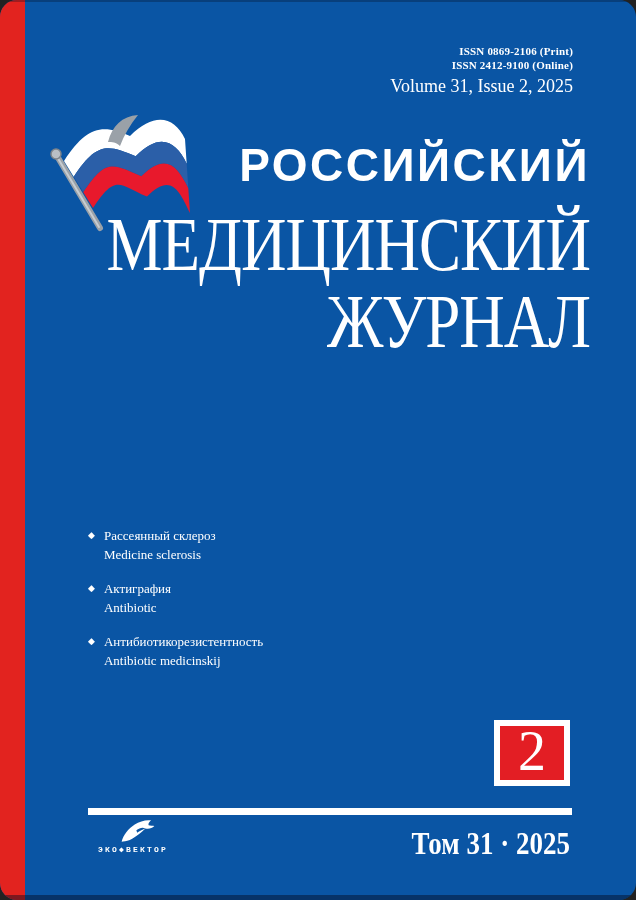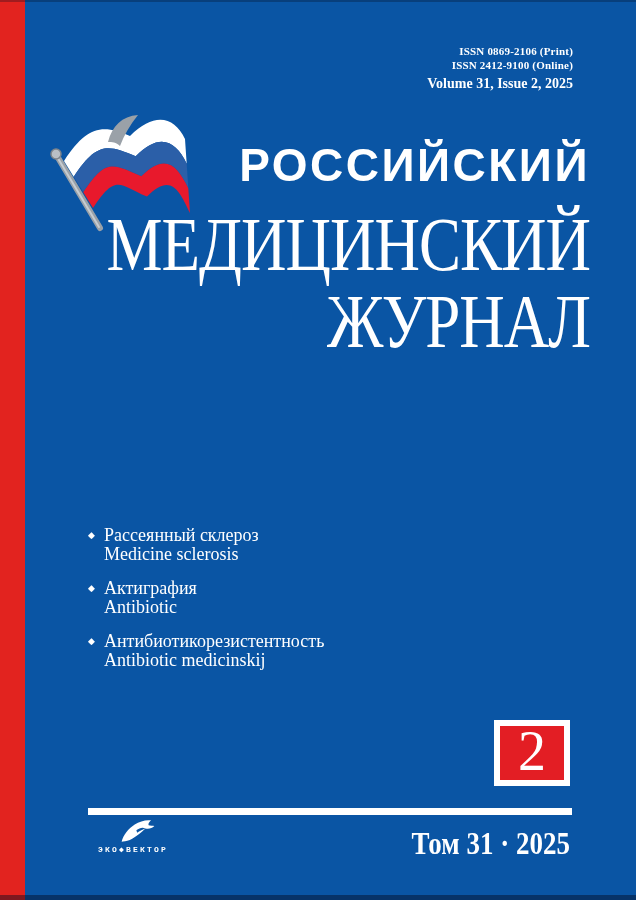--- a/index.html
+++ b/index.html
@@ -1,33 +1,34 @@
 <!DOCTYPE html>
 <html><head>
 <meta charset="utf-8">
 <style>
   html,body{margin:0;padding:0;background:#222;}
   #cover{
     position:relative;width:636px;height:900px;overflow:hidden;
     background:#0a55a4;color:#fff;
     font-family:"Liberation Serif","DejaVu Serif",serif;
+    border-radius:17px;
   }
   .red-stripe{position:absolute;left:0;top:0;width:25px;height:100%;background:#e2231f;}
   .edge-shade-top{position:absolute;left:0;top:0;width:100%;height:2px;background:rgba(5,12,32,.30);}
   .edge-shade-bottom{position:absolute;left:0;bottom:0;width:100%;height:5px;background:rgba(5,12,32,.45);}
 
   .flag{position:absolute;left:42px;top:106px;width:170px;height:140px;}
 
   .issn-block{
     position:absolute;right:63px;top:44px;text-align:right;white-space:nowrap;
     font-weight:700;font-size:11px;line-height:14px;letter-spacing:.2px;
   }
   .volume-line{
     position:absolute;right:63px;top:76px;text-align:right;white-space:nowrap;
-    font-weight:700;font-size:14px;
+    font-weight:400;font-size:18px;
   }
   .title-sans{
     position:absolute;right:46px;top:142px;white-space:nowrap;
     font-family:"Liberation Sans","DejaVu Sans",sans-serif;
     font-weight:700;font-size:46px;letter-spacing:2.5px;line-height:1;margin-left:9px;
   }
   .title-serif{
     position:absolute;right:46px;white-space:nowrap;line-height:1;
     font-size:63px;letter-spacing:-1px;
     transform:scaleY(1.22);transform-origin:100% 0;
@@ -39,21 +40,21 @@
     font-size:50px;line-height:1;
   }
   .issn-titles{
     position:absolute;right:66px;top:448px;text-align:right;white-space:nowrap;
     font-family:"Liberation Sans","DejaVu Sans",sans-serif;
     font-weight:700;font-size:15px;line-height:21px;letter-spacing:.2px;
   }
   .topics{position:absolute;left:88px;top:526px;}
   .topic{display:flex;gap:9px;margin-bottom:15px;}
   .topic .bullet{font-size:9px;line-height:19px;font-family:"DejaVu Sans",sans-serif;}
-  .topic .lines{font-size:18px;line-height:19px;}
+  .topic .lines{font-size:13px;line-height:19px;}
 
   .issue-box{position:absolute;left:494px;top:720px;width:76px;height:66px;background:#fff;}
   .issue-inner{
     position:absolute;left:6px;top:6px;right:6px;bottom:6px;background:#e31e24;
     display:flex;align-items:center;justify-content:center;
   }
   .issue-number{font-size:56px;line-height:1;transform:translateY(-2px);}
 
   .rule{position:absolute;left:88px;top:808px;width:484px;height:7px;background:#fff;}
 

